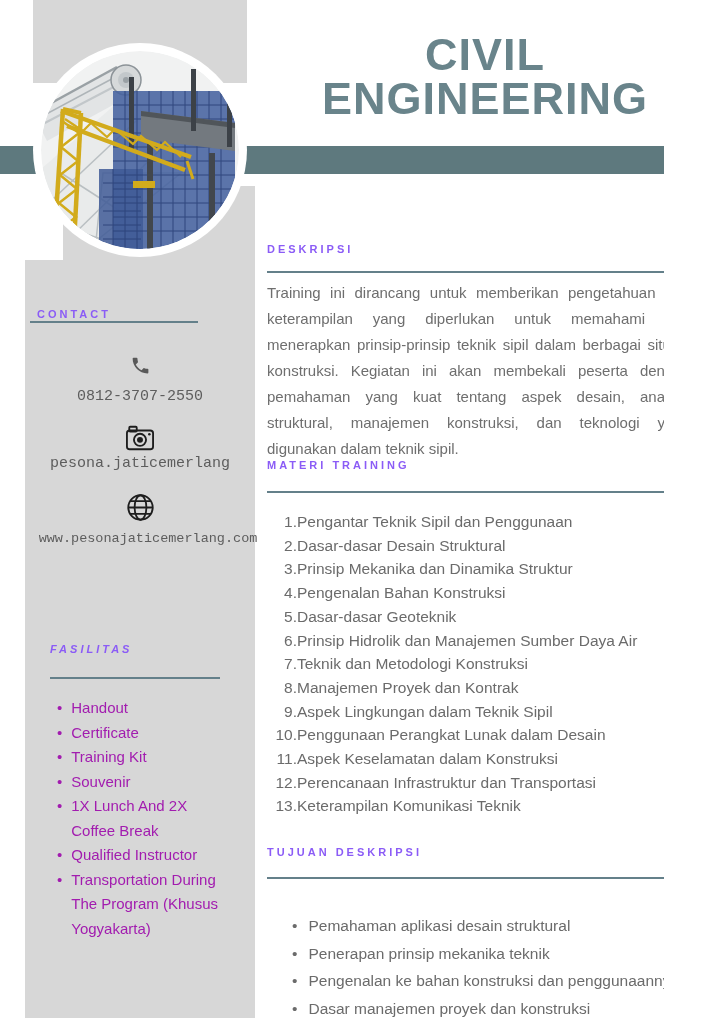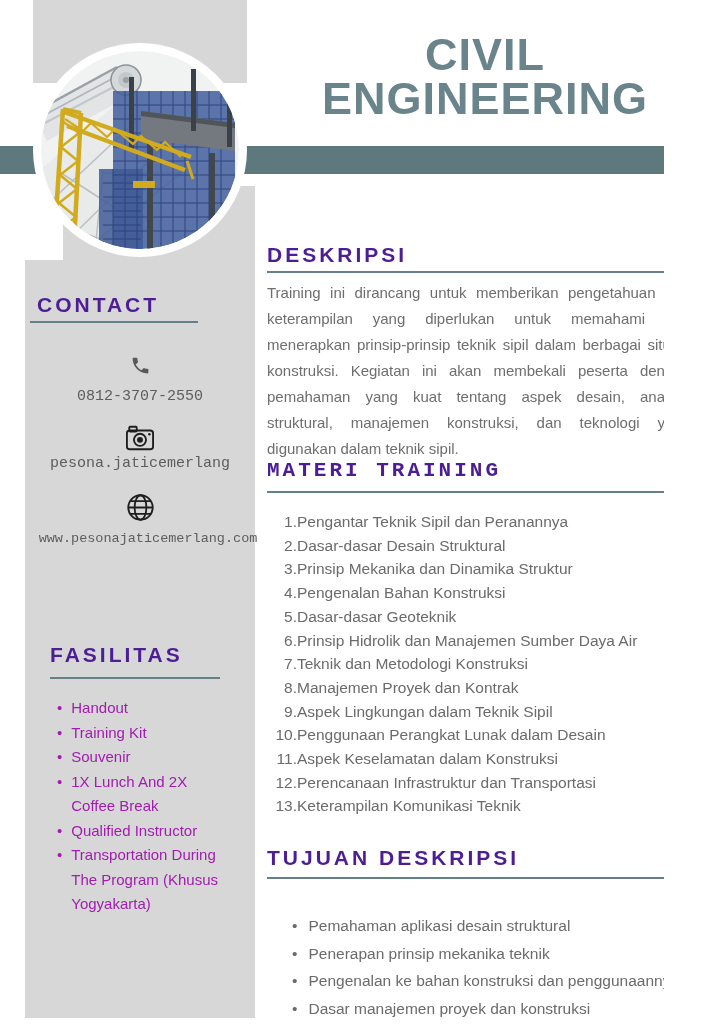--- a/index.html
+++ b/index.html
@@ -13,41 +13,41 @@
   .block-mid{position:absolute;left:63px;top:186px;width:192px;height:74px;background:#d7d7d7;}
   .sidebar-bg{position:absolute;left:25px;top:260px;width:230px;height:758px;background:#d7d7d7;}
   
   .photo{position:absolute;left:33px;top:43px;width:214px;height:214px;border-radius:50%;
     background:#ffffff;box-sizing:border-box;padding:8px;z-index:5;}
   .photo svg{display:block;width:198px;height:198px;border-radius:50%;}
   
   .title{position:absolute;left:258px;top:33px;width:454px;margin:0;text-align:center;
     font-size:45px;line-height:44px;font-weight:bold;letter-spacing:1px;color:#69848b;z-index:4;}
   
-  .sec-head{position:absolute;font-weight:bold;color:#4c1d95;letter-spacing:3px;font-size:21px;}
+  .sec-head{position:absolute;font-weight:bold;color:#8b5cf6;letter-spacing:3px;font-size:11px;}
   .rule{position:absolute;height:1.5px;background:#64808a;}
   
-  .contact-head{left:37px;top:293px;}
+  .contact-head{left:37px;top:308px;}
   .rule-contact{left:30px;top:321px;width:168px;}
   .c-item{position:absolute;left:25px;width:230px;text-align:center;color:#565656;font-family:Liberation Mono, monospace;}
   .c-icon{display:inline-block;}
   .c-text{font-size:15px;color:#5d5d5d;}
   .c-text.small{font-size:13.5px;margin-left:8px;}
-  .fas-head{left:50px;top:643px;}
+  .fas-head{left:50px;top:643px;font-style:italic;}
   .rule-fas{left:50px;top:677px;width:170px;}
   .fas-list{position:absolute;left:57px;top:696px;width:178px;margin:0;padding:0;list-style:none;
     font-size:15px;line-height:24.5px;color:#a21caf;}
   .fas-list li{display:flex;}
   .fas-list li::before{content:"\2022";margin-right:9px;flex:0 0 auto;}
   
   .desk-head{left:267px;top:243px;}
   .rule-desk{left:267px;top:271px;width:421px;}
   .desk-body{position:absolute;left:267px;top:280px;width:423px;margin:0;
     font-size:15px;line-height:26px;color:#6e6e6e;text-align:justify;text-align-last:left;}
-  .mat-head{left:267px;top:459px;font-family:Liberation Mono, monospace;}
+  .mat-head{left:267px;top:459px;}
   .rule-mat{left:267px;top:491px;width:421px;}
   .mat-list{position:absolute;left:267px;top:510px;width:430px;margin:0;padding:0;list-style:none;
     counter-reset:mi;font-size:15.5px;line-height:23.7px;color:#6b6b6b;}
   .mat-list li{display:flex;counter-increment:mi;}
   .mat-list li::before{content:counter(mi) ".";flex:0 0 30px;text-align:right;}
   .tuj-head{left:267px;top:846px;}
   .rule-tuj{left:267px;top:877px;width:421px;}
   .tuj-list{position:absolute;left:276px;top:896px;width:430px;margin:16px;padding:0;list-style:none;
     font-size:15.5px;line-height:27.6px;color:#6b6b6b;}
   .tuj-list li{display:flex;}
@@ -154,35 +154,36 @@
         <path d="M2.5 16 H29.5 M4.5 9 H27.5 M4.5 23 H27.5"></path>
       </g>
     </svg>
   </div>
   <div class="c-item c-text small" style="top:531px;">www.pesonajaticemerlang.com</div>
 
   <div class="sec-head fas-head">FASILITAS</div>
   <div class="rule rule-fas"></div>
   <ul class="fas-list">
       <li>Handout</li>
+      <li>Certificate</li>
       <li>Training Kit</li>
       <li>Souvenir</li>
       <li>1X Lunch And 2X Coffee Break</li>
       <li>Qualified Instructor</li>
       <li>Transportation During The Program (Khusus Yogyakarta)</li>
     </ul>
 
   <div class="sec-head desk-head">DESKRIPSI</div>
   <div class="rule rule-desk"></div>
   <p class="desk-body">Training ini dirancang untuk memberikan pengetahuan dan keterampilan yang diperlukan untuk memahami dan menerapkan prinsip-prinsip teknik sipil dalam berbagai situasi konstruksi. Kegiatan ini akan membekali peserta dengan pemahaman yang kuat tentang aspek desain, analisis struktural, manajemen konstruksi, dan teknologi yang digunakan dalam teknik sipil.</p>
 
   <div class="sec-head mat-head">MATERI TRAINING</div>
   <div class="rule rule-mat"></div>
   <ol class="mat-list">
-      <li>Pengantar Teknik Sipil dan Peranannya</li>
+      <li>Pengantar Teknik Sipil dan Penggunaan</li>
       <li>Dasar-dasar Desain Struktural</li>
       <li>Prinsip Mekanika dan Dinamika Struktur</li>
       <li>Pengenalan Bahan Konstruksi</li>
       <li>Dasar-dasar Geoteknik</li>
       <li>Prinsip Hidrolik dan Manajemen Sumber Daya Air</li>
       <li>Teknik dan Metodologi Konstruksi</li>
       <li>Manajemen Proyek dan Kontrak</li>
       <li>Aspek Lingkungan dalam Teknik Sipil</li>
       <li>Penggunaan Perangkat Lunak dalam Desain</li>
       <li>Aspek Keselamatan dalam Konstruksi</li>

